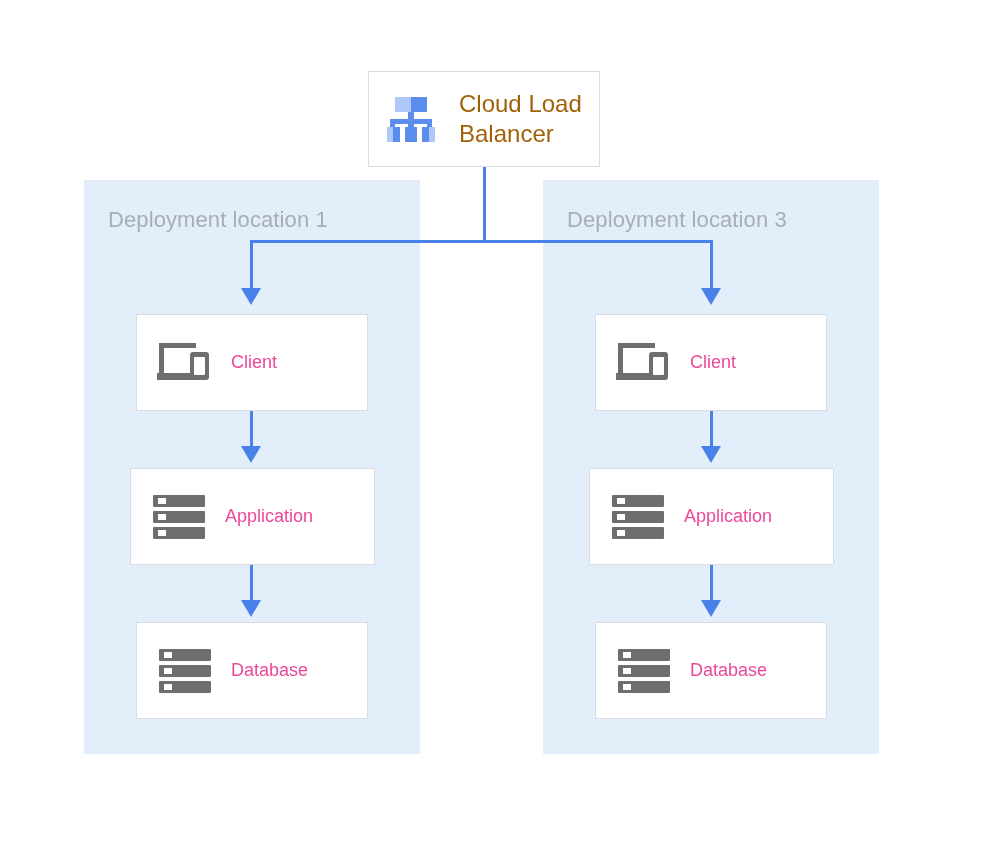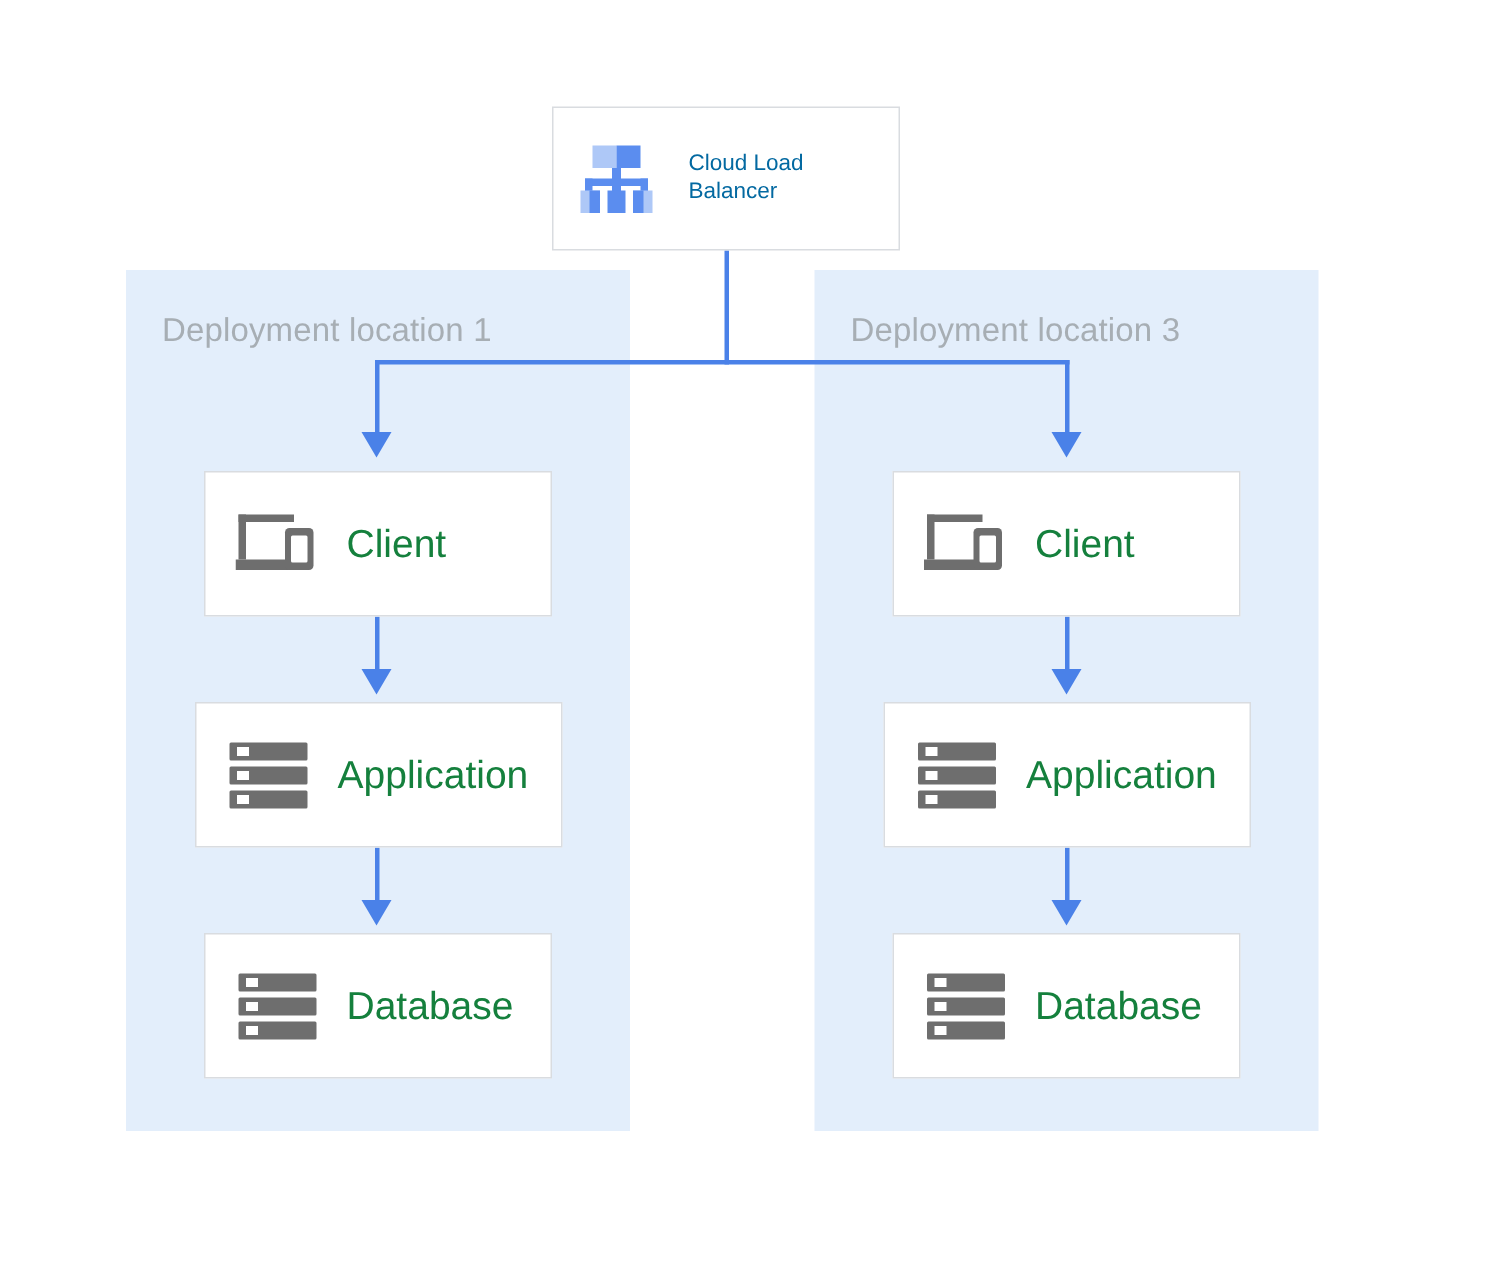--- a/index.html
+++ b/index.html
@@ -42,35 +42,35 @@
     display: flex;
     align-items: center;
   }
   .node-icon {
     flex: 0 0 auto;
     display: flex;
     align-items: center;
     justify-content: center;
   }
   .node-label {
-    font-size: 26px;
-    color: #15803d;
+    font-size: 18px;
+    color: #ec4899;
     white-space: nowrap;
     line-height: 1.25;
   }
 
   
   #lb-node {
     padding-left: 16px;
   }
   #lb-node .node-icon { width: 52px; height: 52px; }
   #lb-node .node-label {
     margin-left: 22px;
-    color: #0369a1;
-    font-size: 15px;
+    color: #a16207;
+    font-size: 24px;
   }
 
   
   .tier .node-icon { width: 56px; height: 48px; margin-left: 20px; }
   .tier .node-label { margin-left: 18px; }
 
   
   .conn {
     position: absolute;
     background: #4A81E8;

